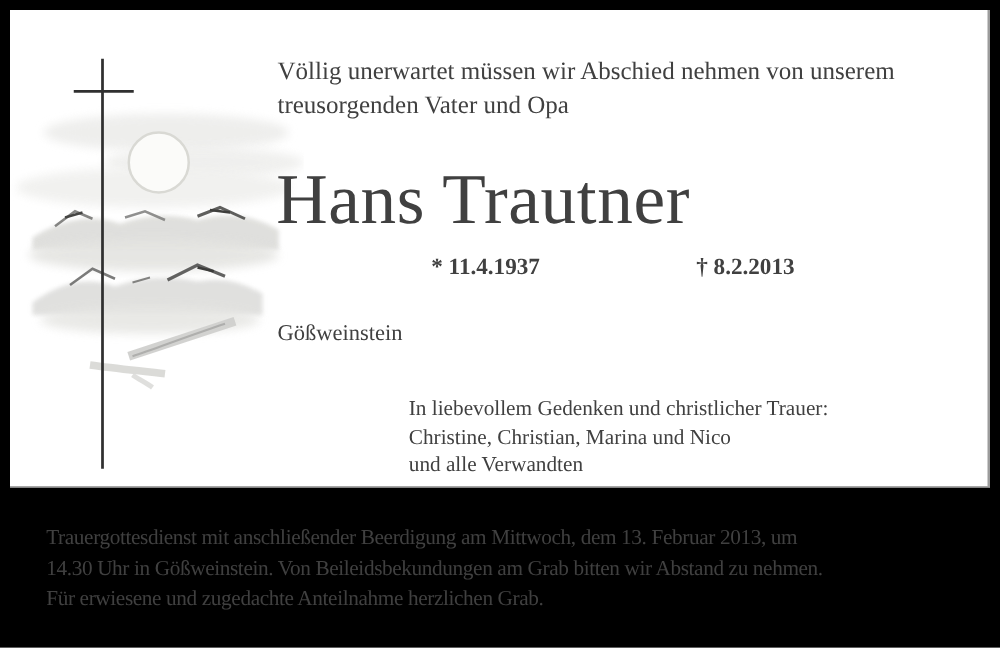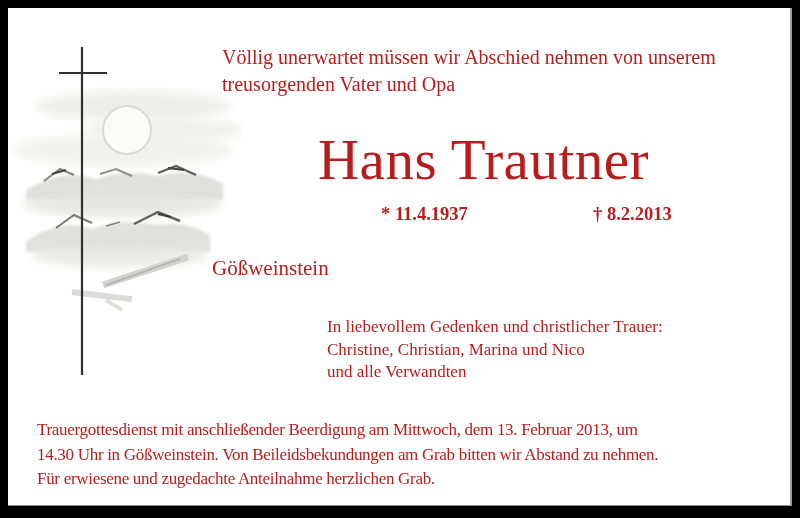--- a/index.html
+++ b/index.html
@@ -10,63 +10,61 @@
     position: relative;
     overflow: hidden;
   }
   .page {
     position: absolute; inset: 0;
     background: #000;
   }
   .card {
     position: absolute;
     left: 8px; top: 8px;
-    width: 784px; height: 498px;
+    width: 784px; height: 382px;
     background: #ffffff;
     border-right: 2px solid #9b9b9b;
     border-bottom: 1px solid #8a8a8a;
     box-sizing: border-box;
-    color: #b91c1c;
+    color: #404040;
   }
   .illustration {
     position: absolute;
     left: 0px; top: 30px;
     width: 235px; height: 350px;
   }
   .intro {
     position: absolute;
     left: 214px; top: 36px;
     font-size: 20px;
     line-height: 27px;
     white-space: nowrap;
   }
   .deceased-name {
     position: absolute;
-    left: 203px; top: 122px;
+    left: 213px; top: 122px;
     width: 545px;
-    text-align: center;
     font-size: 57px;
     letter-spacing: 0.5px;
     line-height: 60px;
     white-space: nowrap;
   }
   .date {
     position: absolute;
     top: 196px;
     font-size: 18.5px;
     font-weight: bold;
     white-space: nowrap;
-    margin-left: 36px;
   }
   .birth-date { left: 337px; }
   .death-date { left: 549px; }
   .place {
     position: absolute;
-    left: 204px; top: 248px;
-    font-size: 21px;
+    left: 214px; top: 248px;
+    font-size: 18px;
     white-space: nowrap;
     font-family: Liberation Serif, serif;
   }
   .mourning {
     position: absolute;
     left: 319px; top: 308px;
     font-size: 17px;
     line-height: 22.5px;
     white-space: nowrap;
   }

